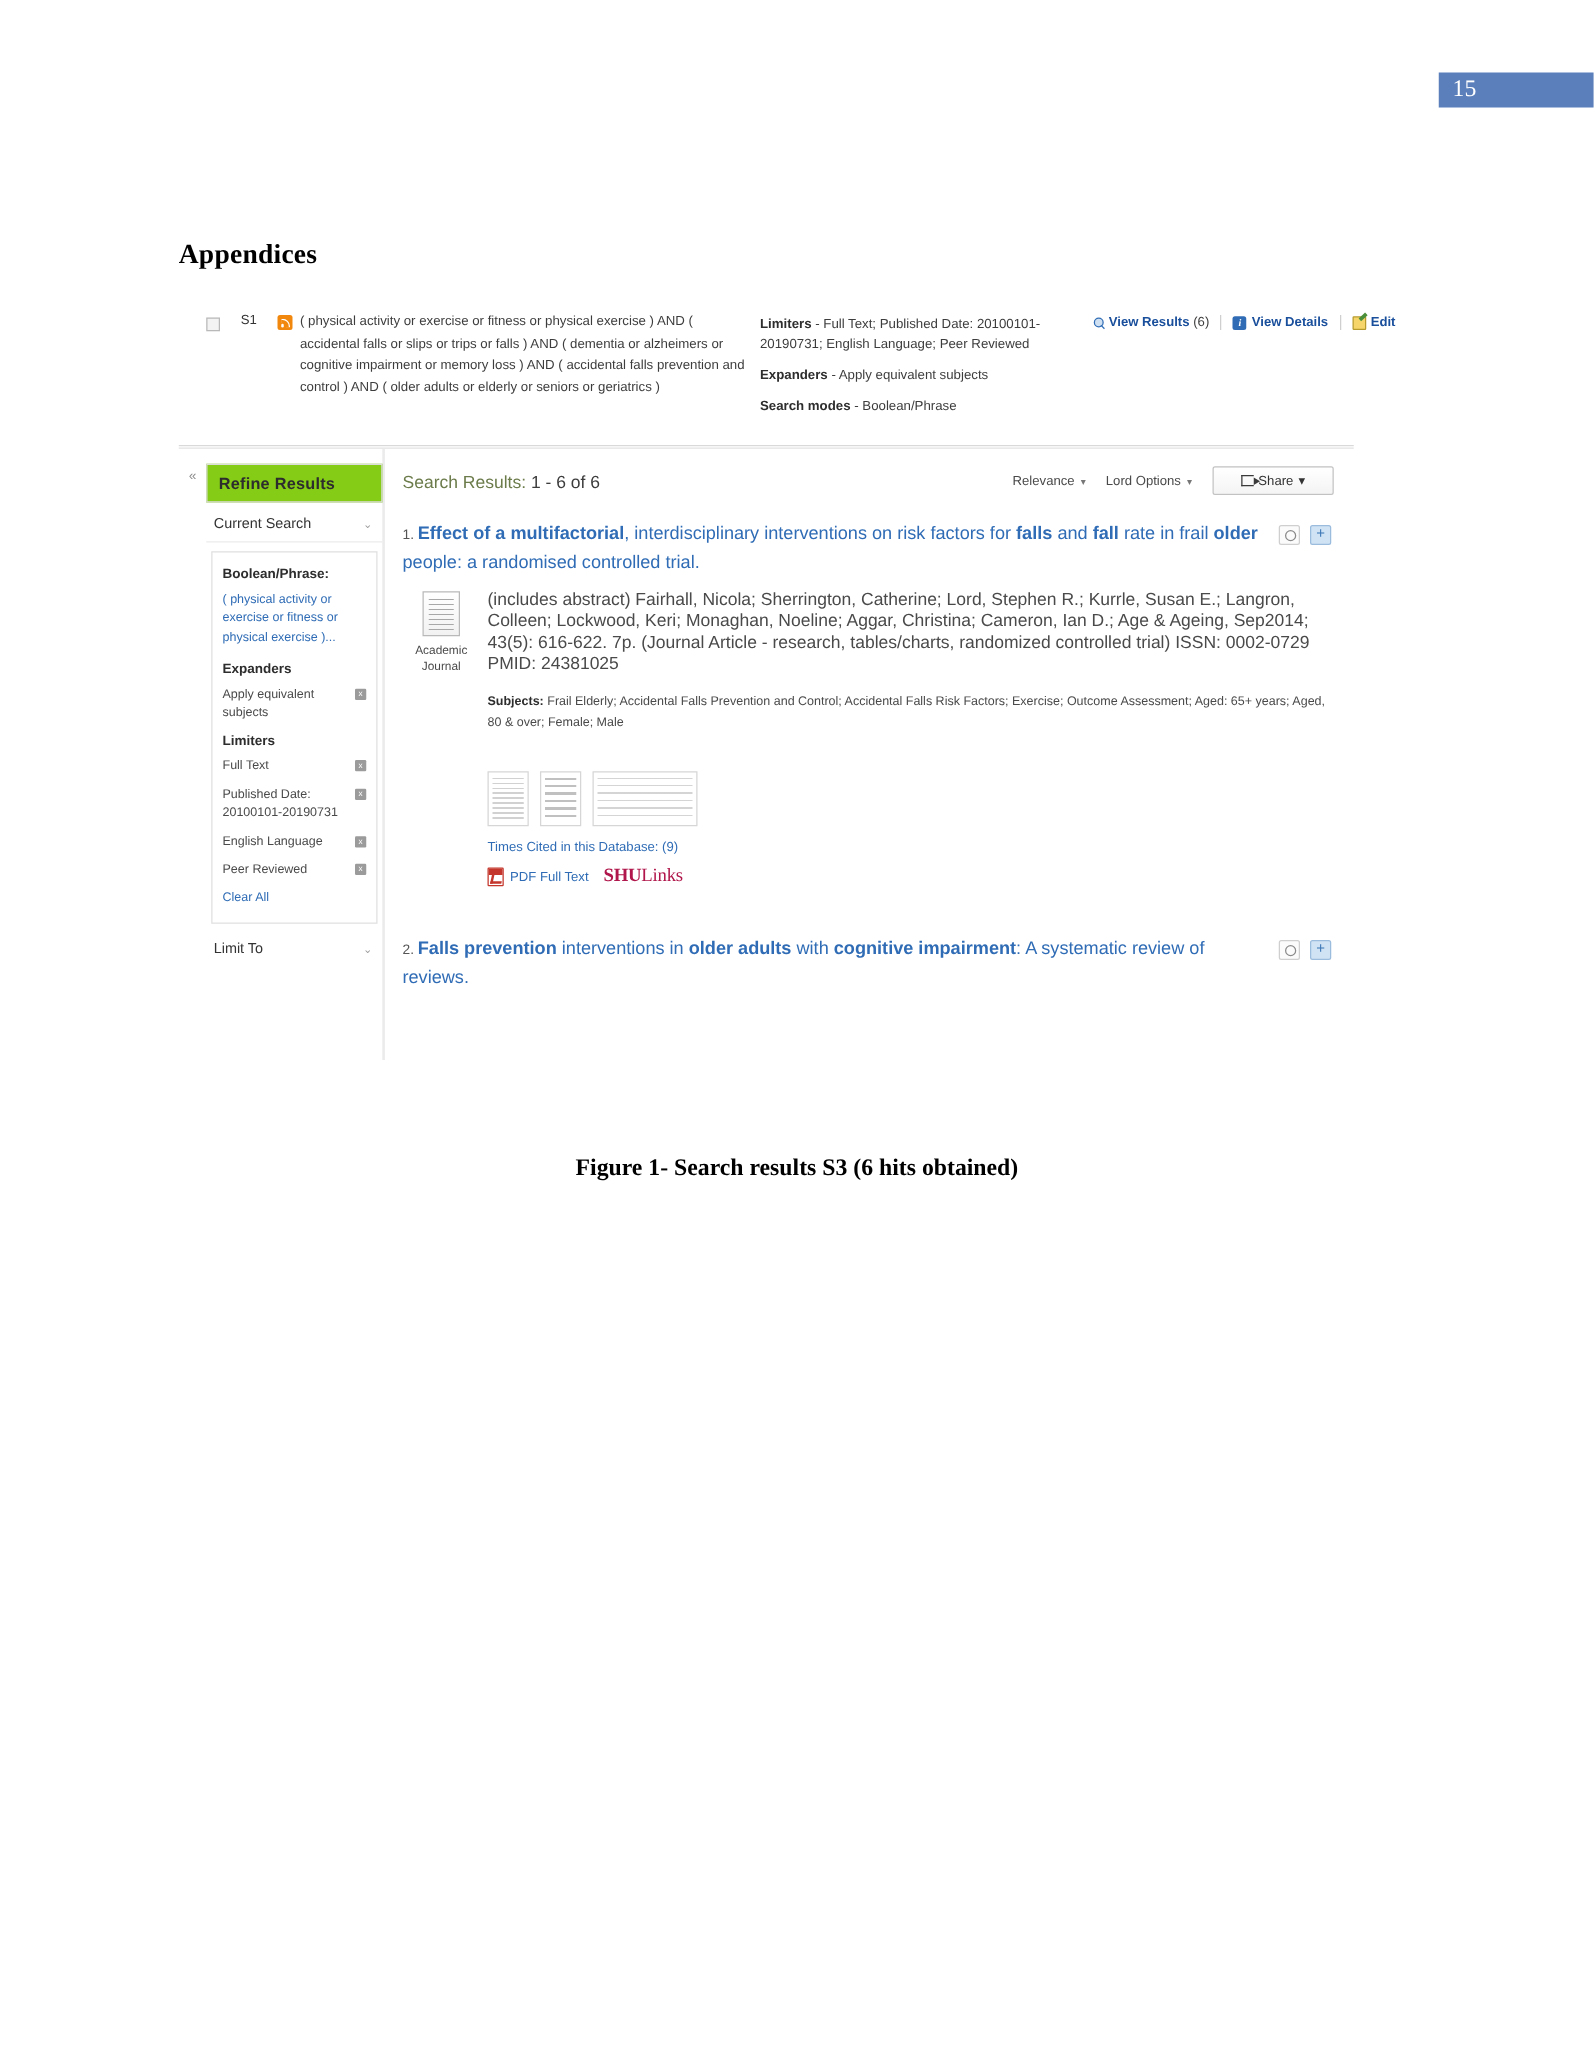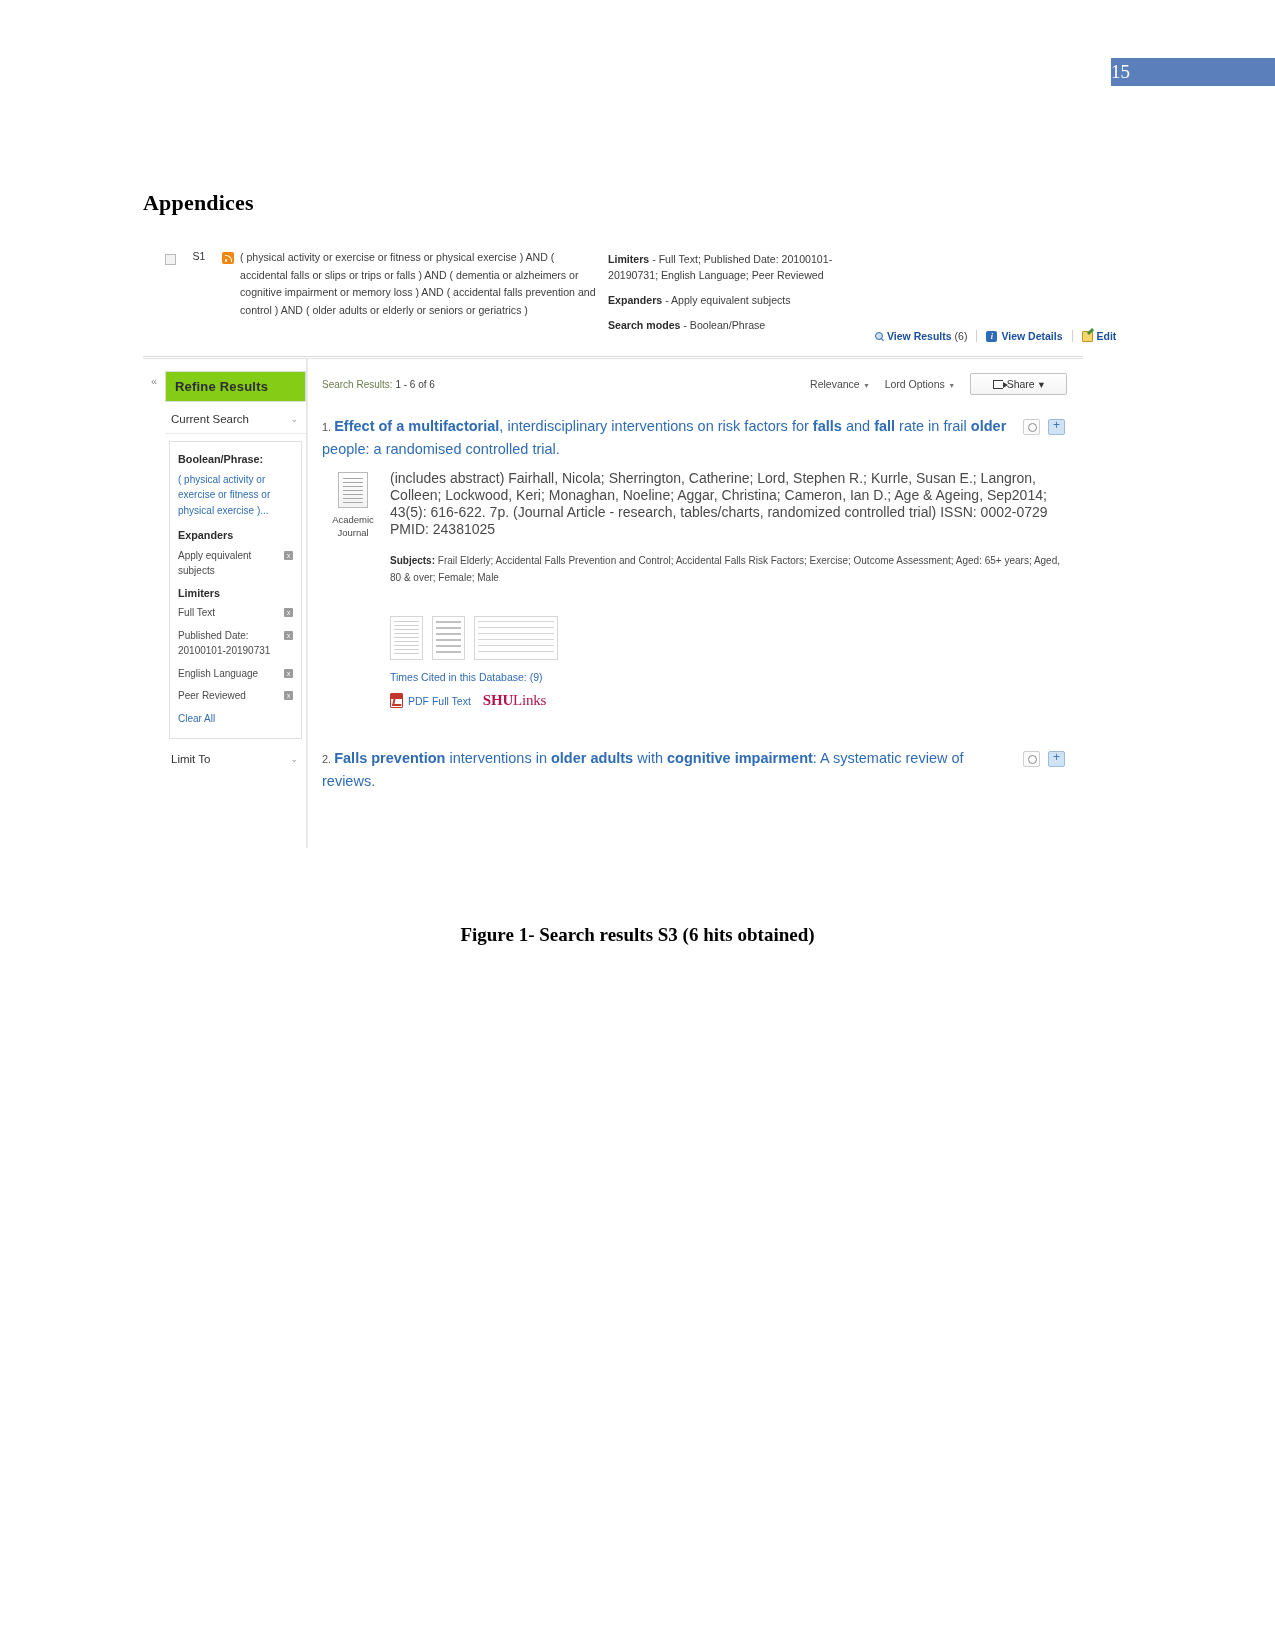--- a/index.html
+++ b/index.html
@@ -11,29 +11,29 @@
     font-family: "Liberation Serif", serif;
     position: relative;
     overflow: hidden;
   }
 
   
   .page-number-bar {
     position: absolute;
     top: 58px;
     right: 0;
-    width: 164px;
+    width: 124px;
     height: 28px;
     background: #5b7fbb;
     color: #ffffff;
     font-family: "Liberation Serif", serif;
     font-size: 19px;
     display: flex;
     align-items: center;
-    padding-left: 0;
+    padding-left: 11px;
   }
 
   
   .page {
     position: absolute;
     left: 0; top: 0;
     width: 1275px;
   }
 
   .appendices-heading {
@@ -118,21 +118,21 @@
     font-size: 10.6px;
     line-height: 16px;
     color: #3d3d3d;
     flex: 0 0 auto;
   }
   .hist-meta p { margin: 0 0 9px 0; }
   .hist-meta b { color: #2d2d2d; }
   .hist-actions {
     margin: 12px 0 0 0;
     display: flex;
-    align-items: flex-end;
+    align-items: flex-start;
     font-size: 10.5px;
     flex: 1 1 auto;
     justify-content: flex-end;
     padding-right: 4px;
   }
   .act {
     display: flex;
     align-items: center;
     padding: 0 9px;
     color: #1a4f9c;
@@ -282,21 +282,21 @@
     border-left: 1px solid #ededed;
     padding: 14px 16px 0 14px;
     position: relative;
   }
   .res-topbar {
     display: flex;
     align-items: center;
     justify-content: space-between;
     padding-bottom: 14px;
   }
-  .res-count { font-size: 10px; color: #6b7b4a; }
+  .res-count { font-size: 14px; color: #6b7b4a; }
   .res-count b { font-weight: normal; color: #3d3d3d; }
   .res-tools { display: flex; align-items: center; gap: 16px; }
   .tool-link { font-size: 10.5px; color: #4a4a4a; white-space: nowrap; }
   .tool-link .caret { color: #777; font-size: 8px; margin-left: 2px; }
   .share-btn {
     display: flex; align-items: center; gap: 4px;
     border: 1px solid #c2c2c2;
     border-radius: 2px;
     background: linear-gradient(#ffffff,#f4f4f4);
     font-size: 10.5px;

